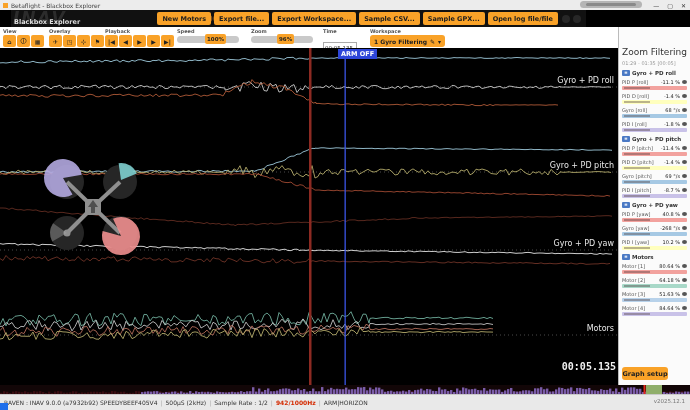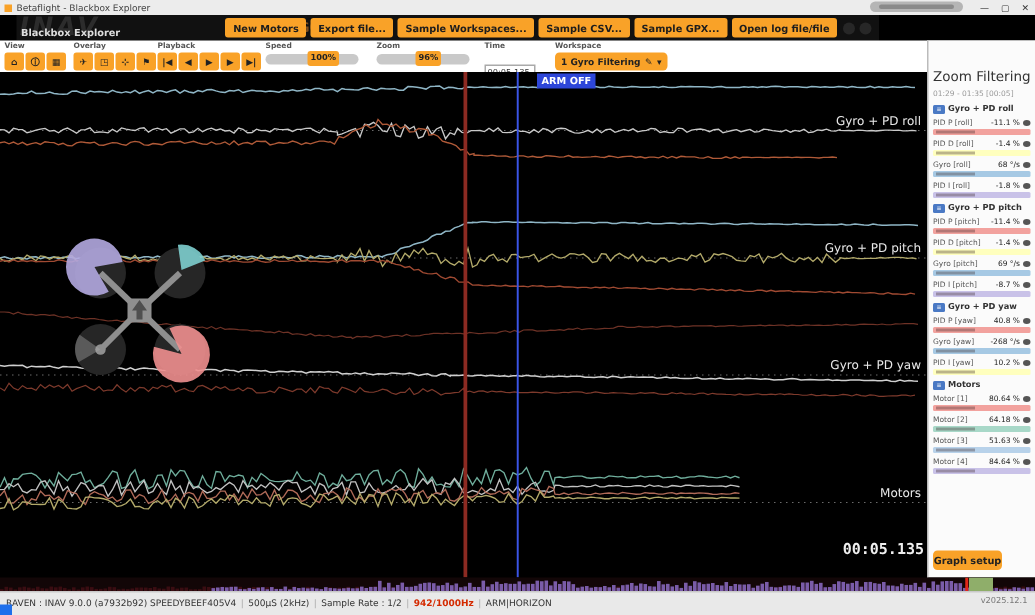--- a/index.html
+++ b/index.html
@@ -35,21 +35,21 @@
   .slider-track{width:62px;height:7px;background:#c9c9c9;border-radius:4px;position:relative;margin-top:2px;}
   .slider-badge{position:absolute;top:-2px;height:10px;background:#f9a228;border-radius:2px;
                 font-size:5.5px;font-weight:bold;color:#222;display:flex;align-items:center;padding:0 2px;}
   #time-input{width:30px;height:10px;border:1px solid #aaa;font-size:5.5px;color:#333;
               font-family:"DejaVu Sans",sans-serif;padding:0 1px;margin-top:1px;}
   #workspace-pill{display:flex;align-items:center;gap:3px;background:#f9a228;border-radius:3px;
                   height:12px;padding:0 4px;font-size:6px;font-weight:bold;color:#222;margin-top:1px;}
   
   #chart{position:absolute;left:0;top:48px;width:618px;height:337px;background:#000;}
   .row-label{position:absolute;width:200px;text-align:right;right:76px;font-size:8px;color:#e8e8e8;}
-  #arm-badge{position:absolute;left:358px;top:49px;background:#2d46d9;color:#fff;font-size:6.5px;
+  #arm-badge{position:absolute;left:338px;top:49px;background:#2d46d9;color:#fff;font-size:6.5px;
              font-weight:bold;padding:1px 3px;}
   #timeframe{position:absolute;left:500px;top:361px;width:116px;text-align:right;color:#efefef;
              font-size:10px;line-height:11px;font-weight:600;font-family:"DejaVu Sans Mono",monospace;}
   
   #sidebar{position:absolute;left:618px;top:27px;width:72px;height:358px;background:#fbfbfb;
            border-left:1px solid #bbb;box-sizing:border-box;padding:4px 3px;}
   #sb-title{font-size:9px;color:#333;margin-top:16px;}
   #sb-range{font-size:5px;color:#999;margin:3px 0 4px 0;}
   .sb-group-header{display:flex;align-items:center;gap:2px;margin:4px 0 2px 0;}
   .sb-gicon{width:8px;height:6px;background:#4a79c4;border-radius:1px;color:#fff;font-size:4px;
@@ -91,21 +91,21 @@
     </span>
   </div>
 
   <div id="header">
     <span id="watermark">INAV</span>
     <span id="appname">Blackbox Explorer</span>
     <span id="filename">LOG00027.TXT</span>
     <div id="header-buttons">
         <div class="hbtn">New Motors</div>
         <div class="hbtn">Export file...</div>
-        <div class="hbtn">Sample Workspaces...</div>
+        <div class="hbtn">Export Workspace...</div>
         <div class="hbtn">Sample CSV...</div>
         <div class="hbtn">Sample GPX...</div>
         <div class="hbtn">Open log file/file</div>
       </div>
     <span class="hcircle" style="right:16px"></span>
     <span class="hcircle" style="right:5px"></span>
   </div>
 
   <div id="toolbar">
     <div class="tb-group" style="left:3px">

